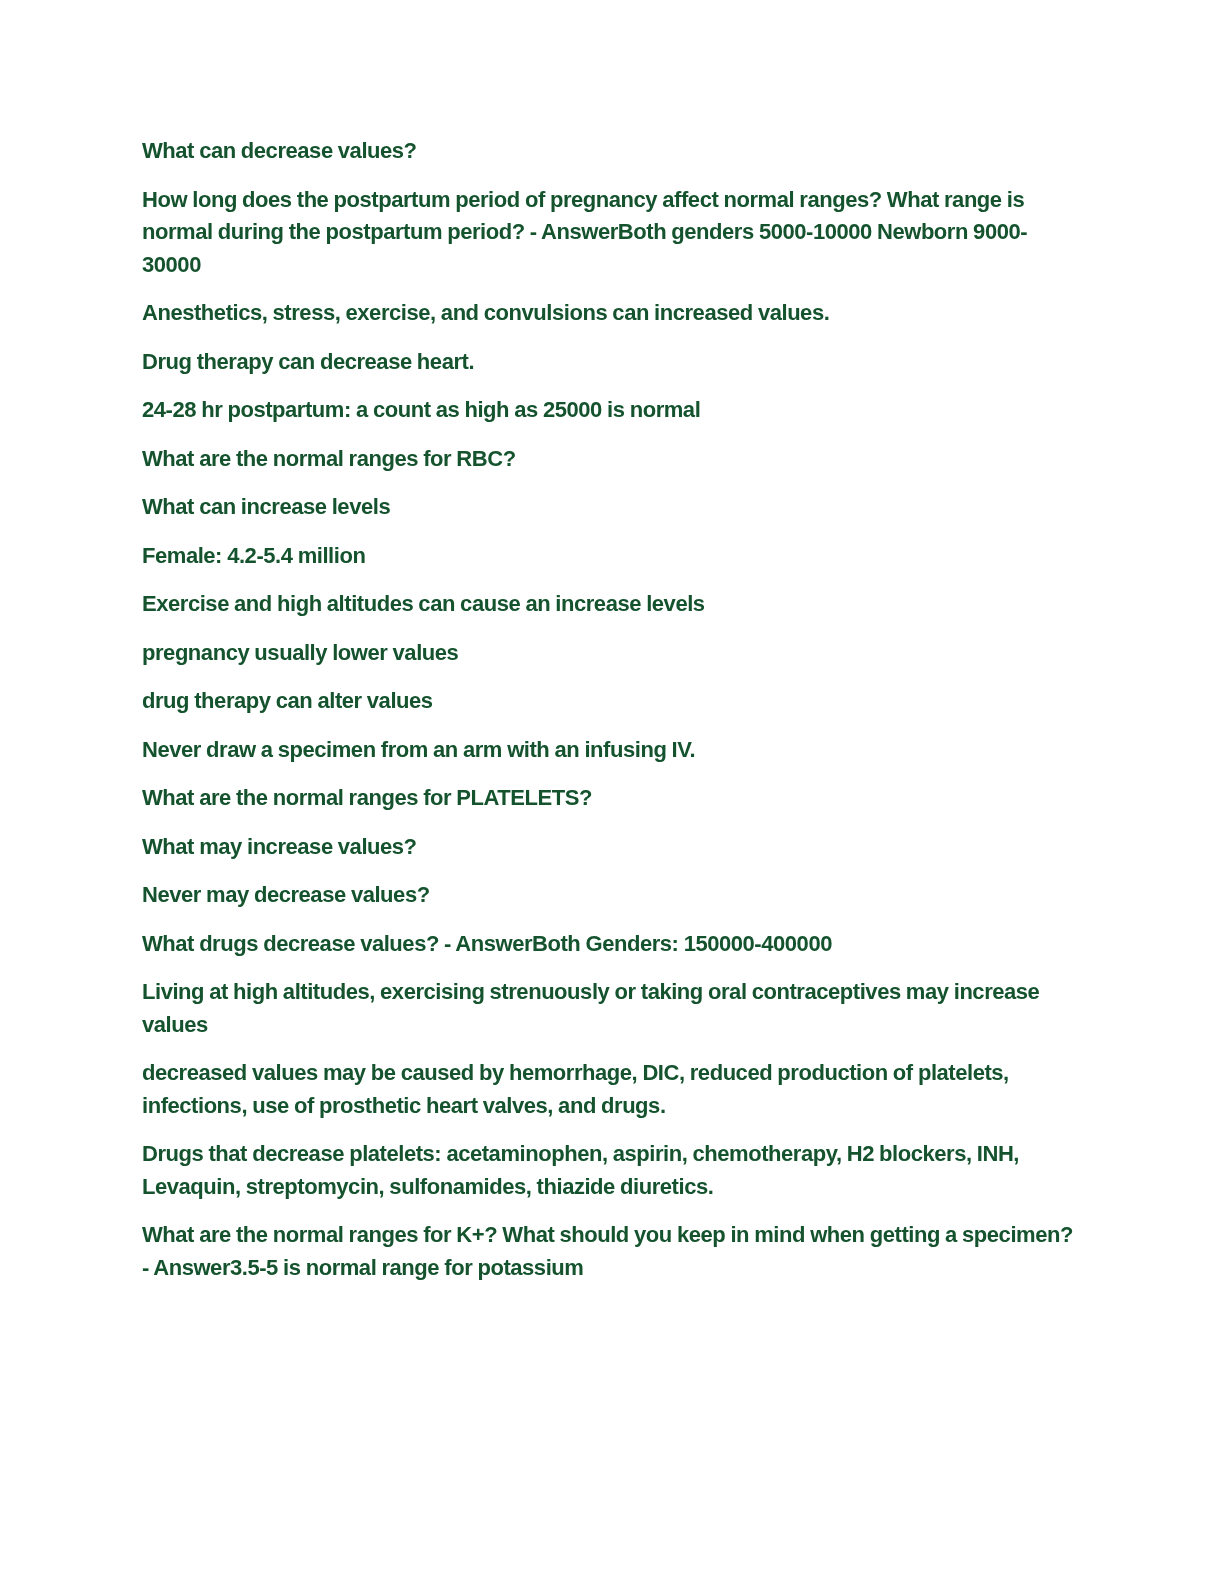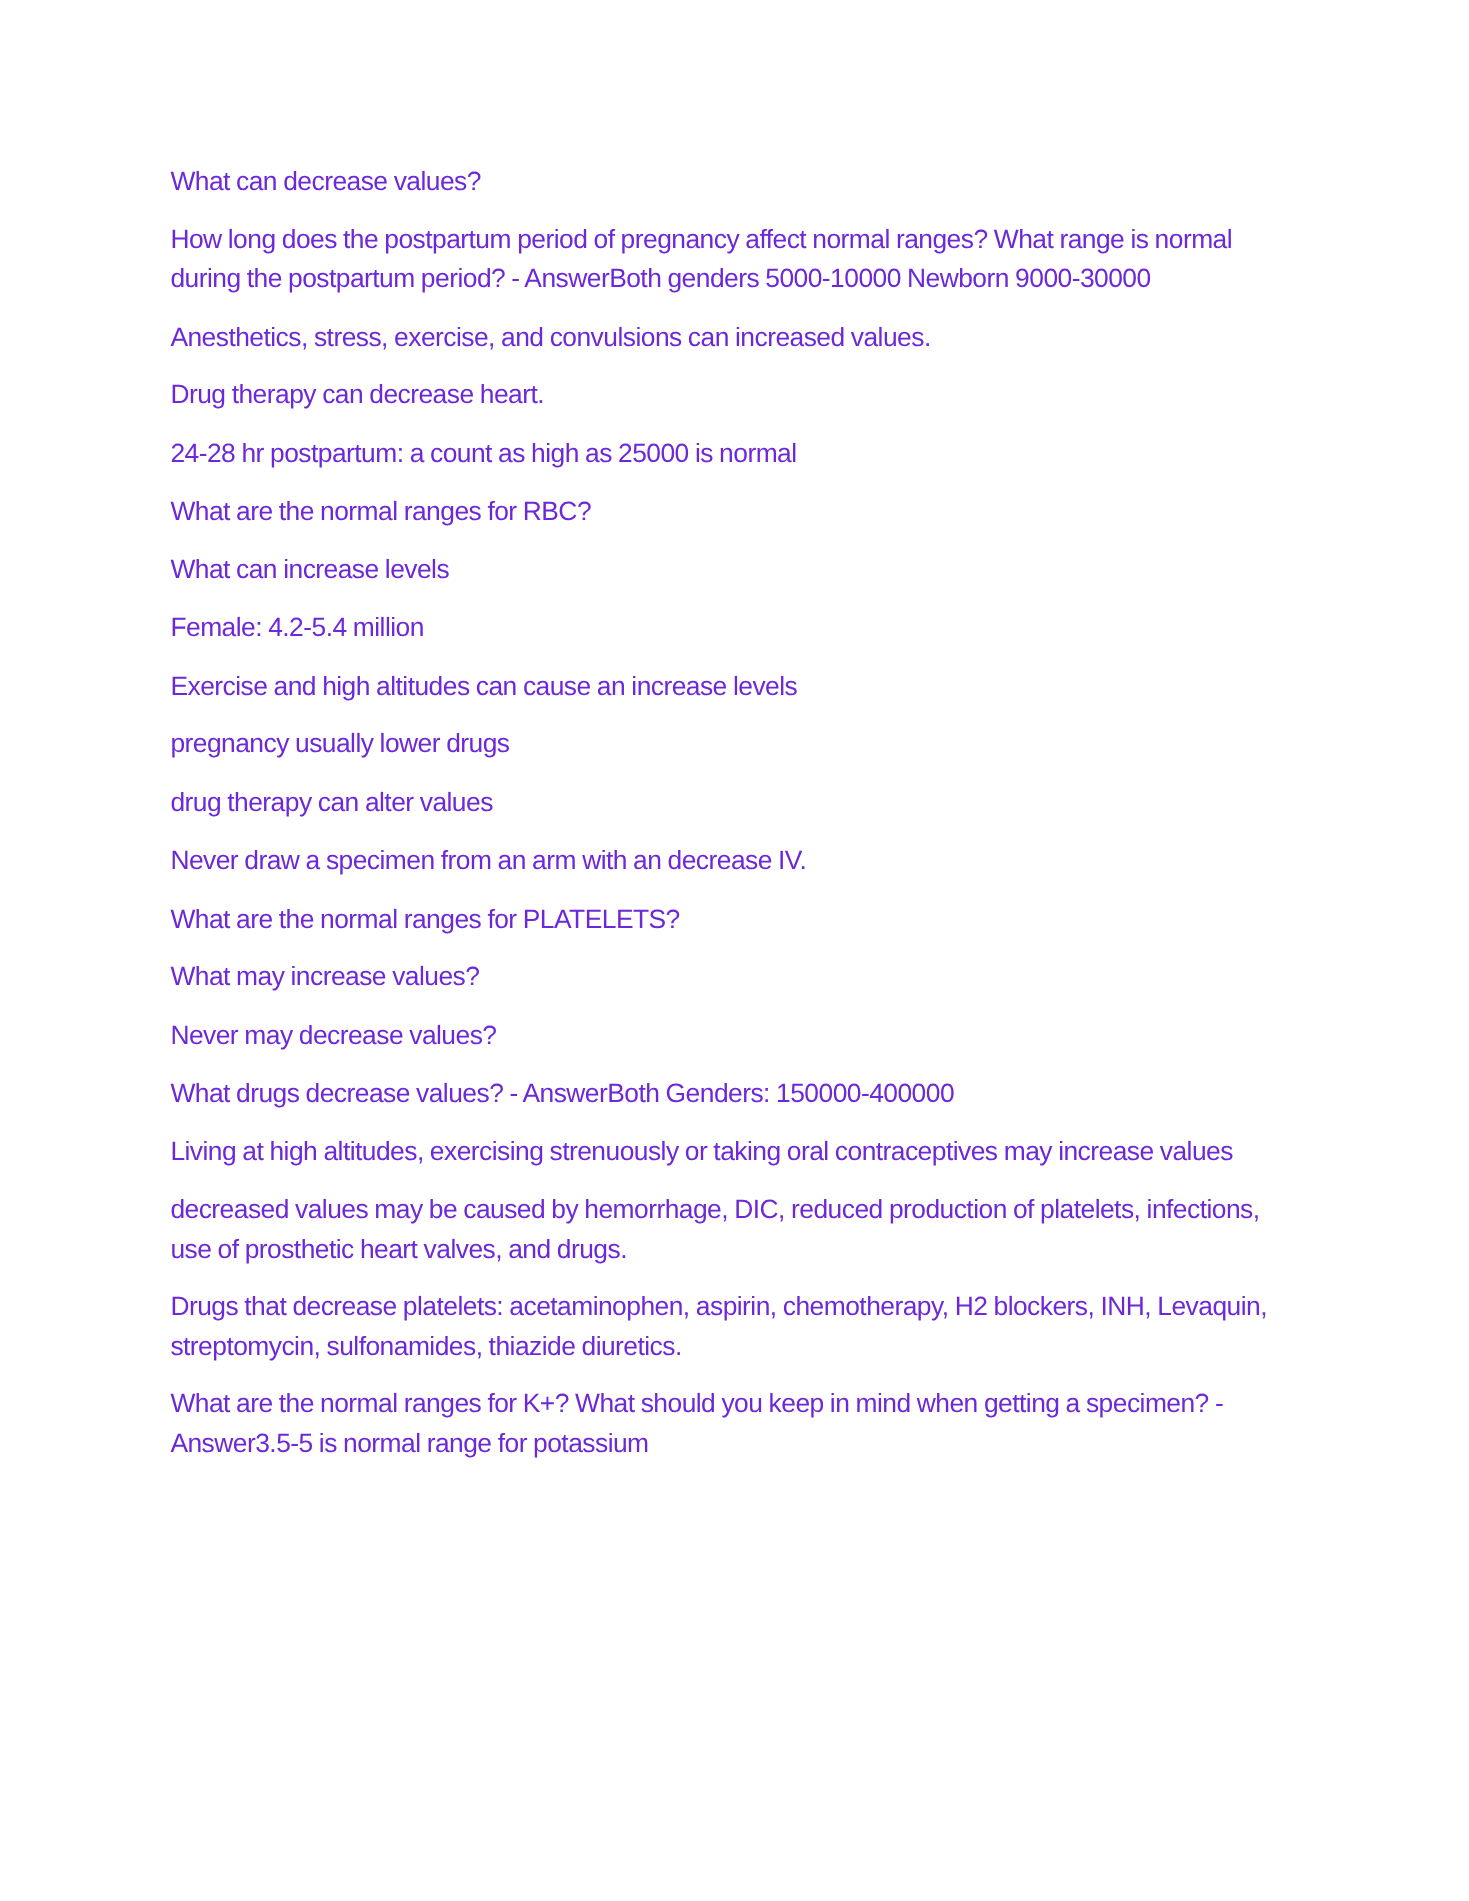--- a/index.html
+++ b/index.html
@@ -18,44 +18,44 @@
   .doc-content {
     position: absolute;
     left: 142px;
     top: 135px;
     width: 936px;
   }
   .doc-content p.para {
     margin: 0 0 16px 0;
     font-family: "Liberation Sans", sans-serif;
     font-size: 22px;
-    font-weight: normal;
+    font-weight: bold;
     line-height: 32.5px;
-    color: #6d28d9;
+    color: #14532d;
     letter-spacing: -0.45px;
     word-spacing: -0.5px;
   }
 </style>
 </head>
 <body>
 
 <div class="page">
   <div class="doc-content">
       <p class="para">What can decrease values?</p>
       <p class="para">How long does the postpartum period of pregnancy affect normal ranges? What range is normal during the postpartum period? - AnswerBoth genders 5000-10000 Newborn 9000-30000</p>
       <p class="para">Anesthetics, stress, exercise, and convulsions can increased values.</p>
       <p class="para">Drug therapy can decrease heart.</p>
       <p class="para">24-28 hr postpartum: a count as high as 25000 is normal</p>
       <p class="para">What are the normal ranges for RBC?</p>
       <p class="para">What can increase levels</p>
       <p class="para">Female: 4.2-5.4 million</p>
       <p class="para">Exercise and high altitudes can cause an increase levels</p>
-      <p class="para">pregnancy usually lower drugs</p>
+      <p class="para">pregnancy usually lower values</p>
       <p class="para">drug therapy can alter values</p>
-      <p class="para">Never draw a specimen from an arm with an decrease IV.</p>
+      <p class="para">Never draw a specimen from an arm with an infusing IV.</p>
       <p class="para">What are the normal ranges for PLATELETS?</p>
       <p class="para">What may increase values?</p>
       <p class="para">Never may decrease values?</p>
       <p class="para">What drugs decrease values? - AnswerBoth Genders: 150000-400000</p>
       <p class="para">Living at high altitudes, exercising strenuously or taking oral contraceptives may increase values</p>
       <p class="para">decreased values may be caused by hemorrhage, DIC, reduced production of platelets, infections, use of prosthetic heart valves, and drugs.</p>
       <p class="para">Drugs that decrease platelets: acetaminophen, aspirin, chemotherapy, H2 blockers, INH, Levaquin, streptomycin, sulfonamides, thiazide diuretics.</p>
       <p class="para">What are the normal ranges for K+? What should you keep in mind when getting a specimen? - Answer3.5-5 is normal range for potassium</p>
     </div>
 </div>

